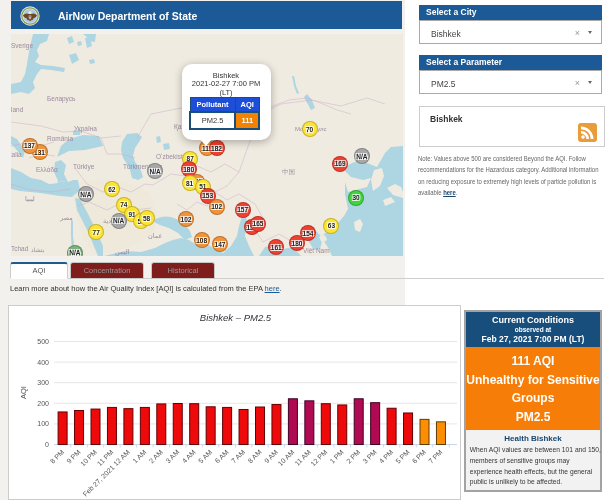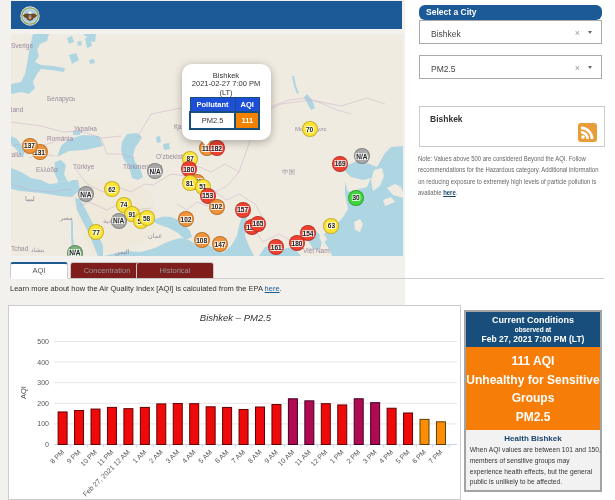--- a/index.html
+++ b/index.html
@@ -3,21 +3,21 @@
 <meta charset="utf-8">
 <style>
 * { margin:0; padding:0; box-sizing:border-box; }
 body { width:615px; height:500px; background:#fff; font-family:"Liberation Sans", sans-serif; position:relative; overflow:hidden; }
 #graybg { left:0; top:0; width:405px; height:500px; background:#f2f1ee; }
 .abs { position:absolute; }
 
 #hdr { left:11px; top:1px; width:391px; height:28px; background:#1b5a96; color:#fff; }
 #hdr .title { position:absolute; left:47px; top:9px; font-size:10.5px; font-weight:bold; }
 
-.ph { background:#1b5a96; color:#fff; font-weight:bold; font-size:8.5px; padding-left:7px; line-height:15px; height:15px;border-radius:6px; }
+.ph { background:#1b5a96; color:#fff; font-weight:bold; font-size:8.5px; padding-left:7px; line-height:15px; height:15px; }
 .selbox { background:#fff; border:1px solid #aaa; height:24px; font-size:8.5px; color:#444; position:relative; }
 .selbox .val { position:absolute; left:11px; top:8px; }
 .selbox .x { position:absolute; right:21px; top:7px; color:#999; font-size:9px; }
 .selbox .car { position:absolute; right:9px; top:10px; width:0; height:0; border-left:2.8px solid transparent; border-right:2.8px solid transparent; border-top:3.2px solid #666; }
 
 .mk { position:absolute; width:16px; height:16px; border-radius:50%; font-size:6.5px; font-weight:bold; color:#222; display:flex; align-items:center; justify-content:center; transform:translate(-50%,-50%); border:1px solid rgba(0,0,0,0.22); text-shadow:-1px -1px 0 rgba(255,255,255,.85),1px -1px 0 rgba(255,255,255,.85),-1px 1px 0 rgba(255,255,255,.85),1px 1px 0 rgba(255,255,255,.85); }
 .yel { background:#fde434; }
 .org { background:#f0933a; }
 .red { background:#f04130; }
 .grn { background:#3fd53c; }
@@ -37,20 +37,21 @@
     <circle cx="10" cy="10" r="8.8" fill="#90a050"></circle>
     <circle cx="10" cy="10" r="7.5" fill="#eef1ec"></circle>
     <circle cx="10" cy="10" r="6.9" fill="#a9c9e2"></circle>
     <path d="M2.9,9.6 Q5.5,6.6 8.6,8 Q9.3,7.2 10,7.2 Q10.7,7.2 11.4,8 Q14.5,6.6 17.1,9.6 Q15.5,12 13.1,12.6 L12.7,14 Q11.5,13.5 10,15.2 Q8.5,13.5 7.3,14 L6.9,12.6 Q4.5,12 2.9,9.6 Z" fill="#6b4a21"></path>
     <circle cx="10" cy="6.7" r="1.4" fill="#f4f1e8"></circle>
     <path d="M8.8,9.6 h2.4 v2.3 q0,1.1 -1.2,1.3 q-1.2,-0.2 -1.2,-1.3 Z" fill="#fff"></path>
     <rect x="8.8" y="9.6" width="2.4" height="0.95" fill="#3a5a8c"></rect>
     <rect x="9.3" y="10.55" width="0.5" height="2.6" fill="#c0392b"></rect>
     <rect x="10.25" y="10.55" width="0.5" height="2.45" fill="#c0392b"></rect>
   </svg>
+  <span class="title">AirNow Department of State</span>
 </div>
 
 <div class="abs" id="map" style="left:11px;top:34px;width:392px;height:222px;background:#f0ebe0;overflow:hidden">
   <svg width="392" height="222" style="position:absolute;left:0;top:0">
 
     <g fill="#ece4cd" opacity="0.35">
       <path d="M62,150 Q100,138 138,158 Q150,180 142,200 Q120,218 84,220 Q64,200 62,150 Z"></path>
     </g>
 
     <g fill="#aed5e2" stroke="none">
@@ -203,21 +204,21 @@
           <td style="border:2px solid #174e7c;padding:3px 6px;text-align:center;color:#333;">PM2.5</td>
           <td style="border:2px solid #174e7c;padding:3px 5px;background:#f38200;color:#fff;font-weight:bold;text-align:center;">111</td>
         </tr>
   </tbody>
     </table>
 </div>
 
 <div class="abs" id="tabline"></div>
 <div class="tab active" style="left:10px;width:58px;">AQI</div>
 <div class="tab" style="left:70px;width:74px;">Concentration</div>
-<div class="tab" style="left:136px;width:78px;">Historical</div>
+<div class="tab" style="left:151px;width:64px;">Historical</div>
 <div class="abs" style="left:10px;top:284px;font-size:7.5px;color:#333;">Learn more about how the Air Quality Index [AQI] is calculated from the EPA <a style="color:#1a5a96;text-decoration:underline;">here</a>.</div>
 
 <div class="abs" id="chart" style="left:8px;top:305px;width:453px;height:195px;background:#fff;border:1px solid #ccc;">
   <div class="abs" style="left:0;top:6px;width:453px;text-align:center;font-size:9.5px;color:#333;font-style:italic;">Bishkek – PM2.5</div>
   <svg id="plot" width="453" height="194" style="position:absolute;left:0;top:0">
       <line x1="45" x2="448" y1="138.5" y2="138.5" stroke="#ccd6eb" stroke-width="1"></line>
       <text x="40" y="141" font-size="7" fill="#555" text-anchor="end" font-family="Liberation Sans">0</text>
       <line x1="45" x2="448" y1="117.9" y2="117.9" stroke="#e6e6e6" stroke-width="1"></line>
       <text x="40" y="120.4" font-size="7" fill="#555" text-anchor="end" font-family="Liberation Sans">100</text>
       <line x1="45" x2="448" y1="97.3" y2="97.3" stroke="#e6e6e6" stroke-width="1"></line>
@@ -317,20 +318,21 @@
 
 <div class="abs" style="left:419px;top:5px;width:183px;">
     <div class="ph">Select a City</div>
   <div class="selbox">
       <span class="val">Bishkek</span>
       <span class="x">×</span>
       <span class="car"></span>
     </div>
 </div>
 <div class="abs" style="left:419px;top:55px;width:183px;">
+    <div class="ph">Select a Parameter</div>
   <div class="selbox">
       <span class="val">PM2.5</span>
       <span class="x">×</span>
       <span class="car"></span>
     </div>
 </div>
 <div class="abs" style="left:419px;top:106px;width:186px;height:41px;background:#fff;border:1px solid #ccc;">
   <div style="position:absolute;left:10px;top:7px;font-size:8.5px;font-weight:bold;color:#333;">Bishkek</div>
   <svg style="position:absolute;right:7px;bottom:4px" width="19" height="19" viewBox="0 0 19 19">
     <rect width="19" height="19" rx="3" fill="#e99c3a"></rect>

